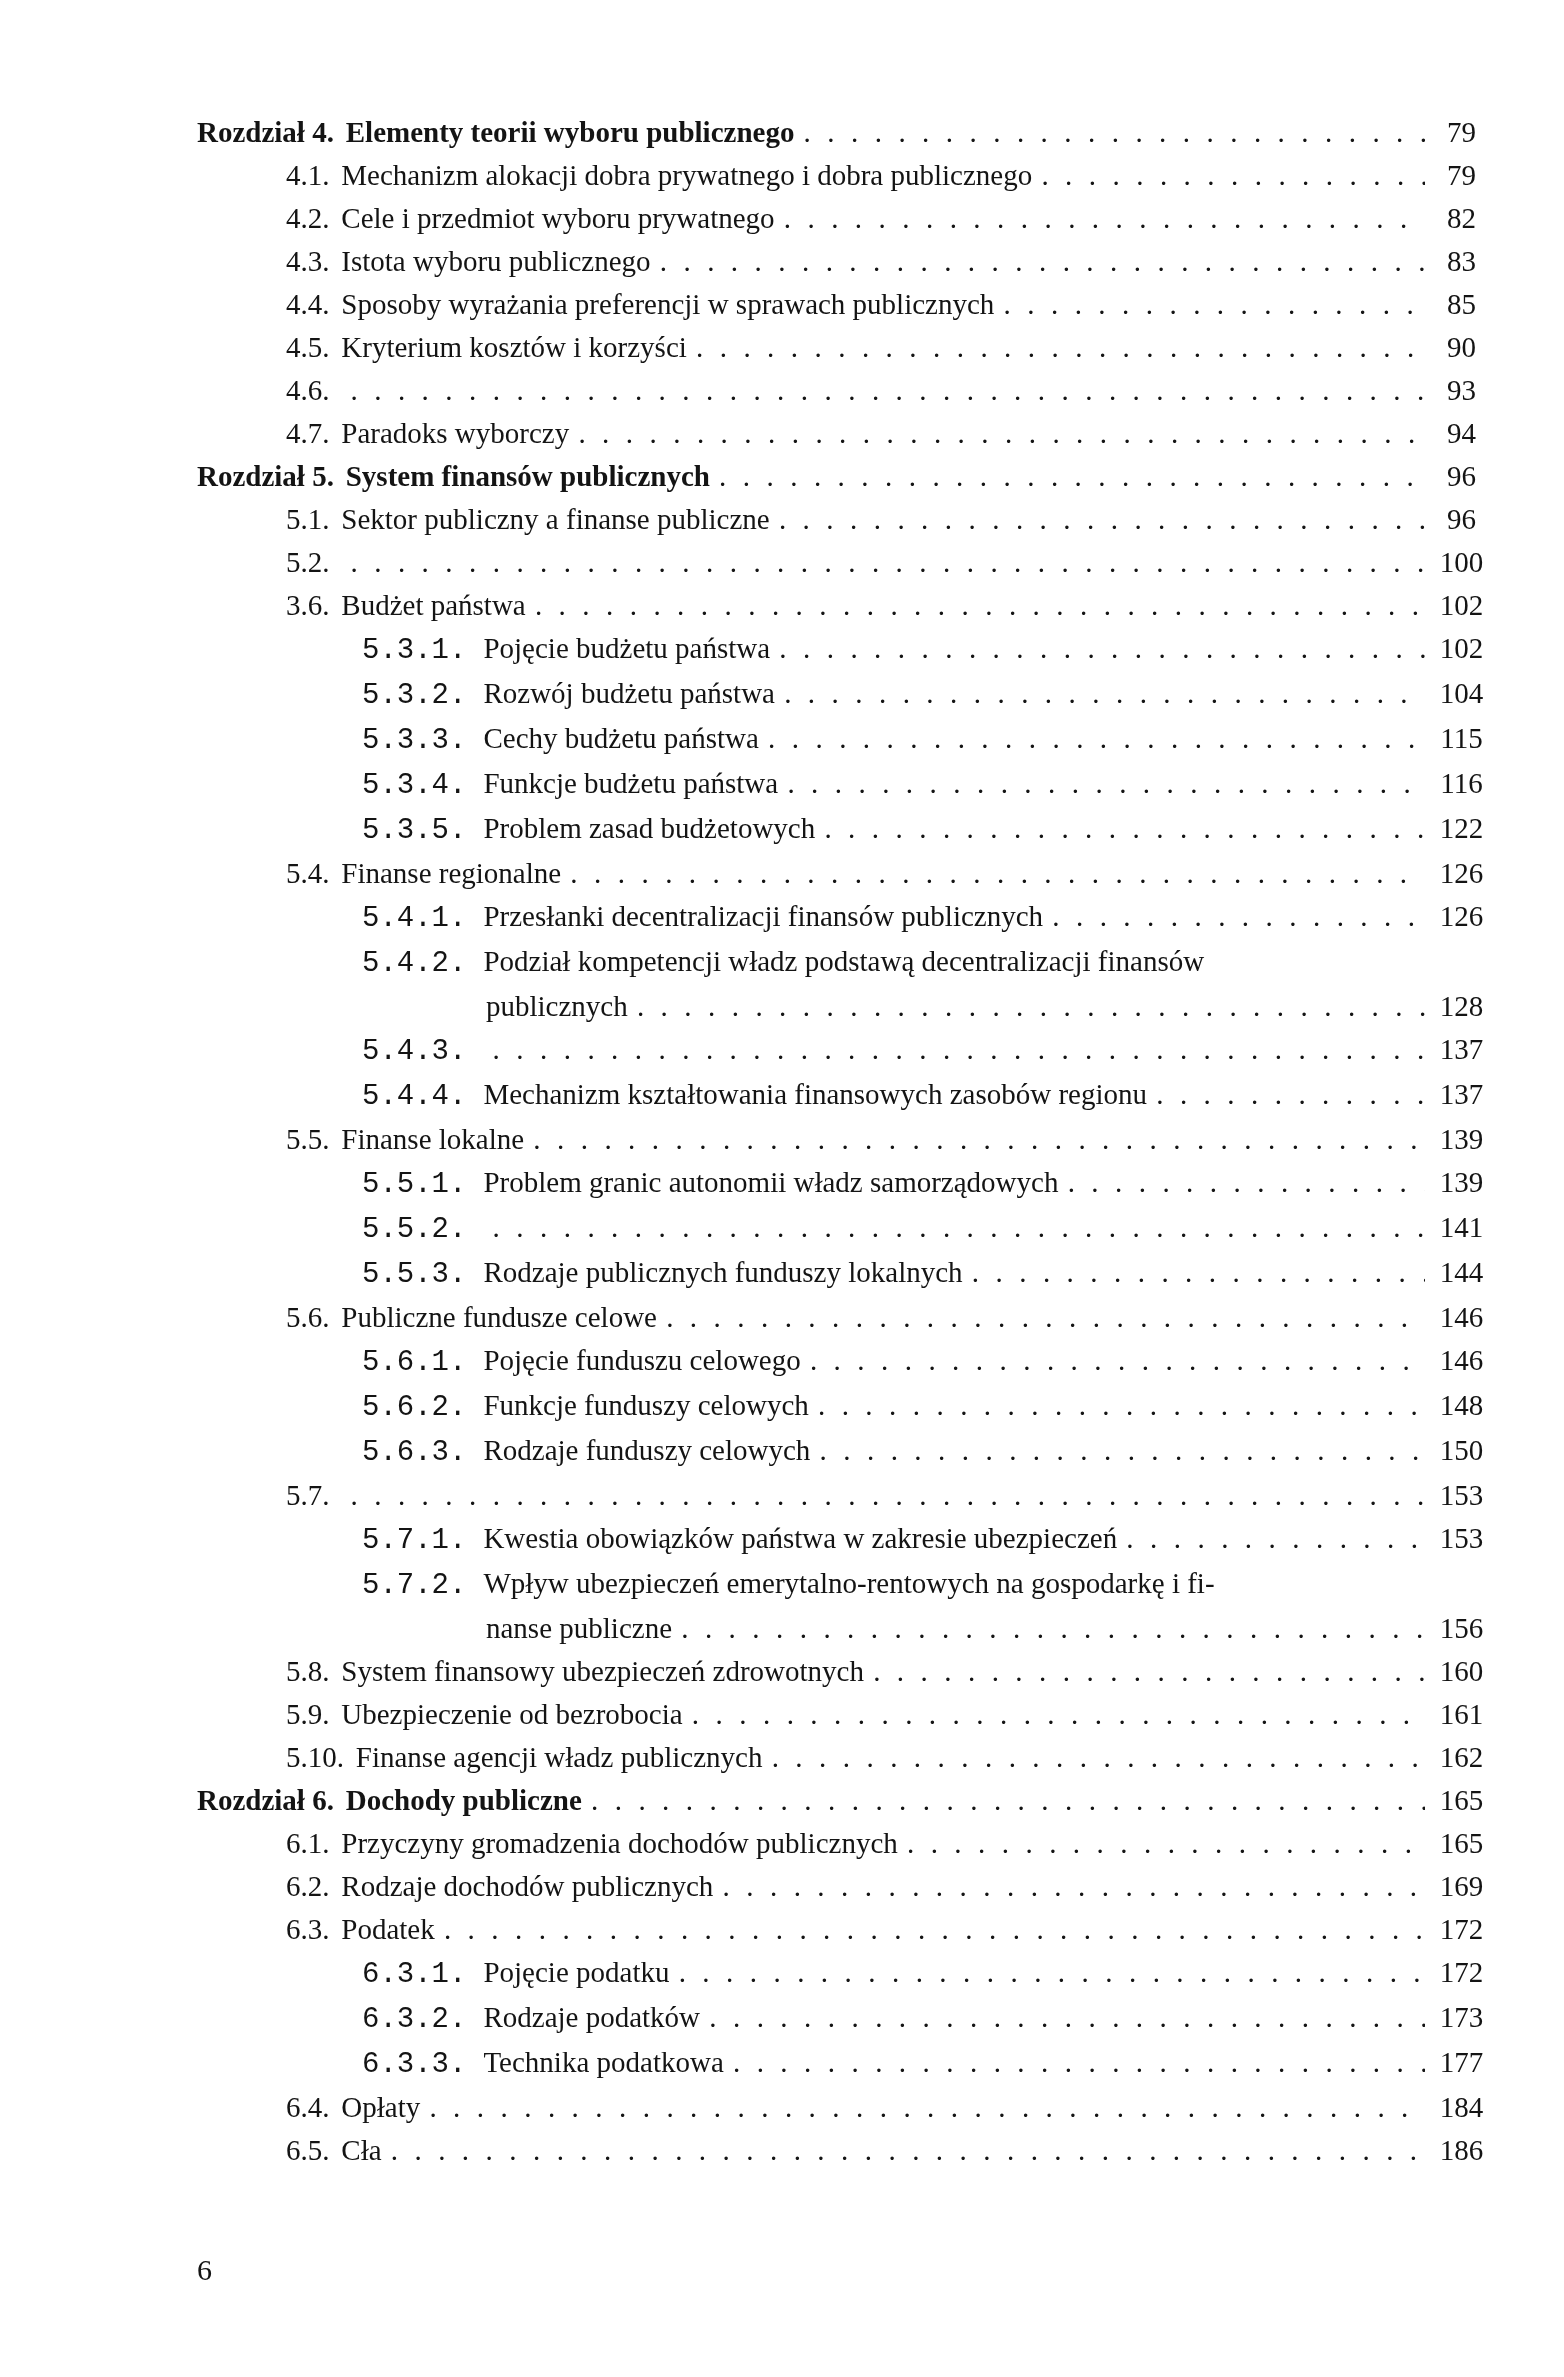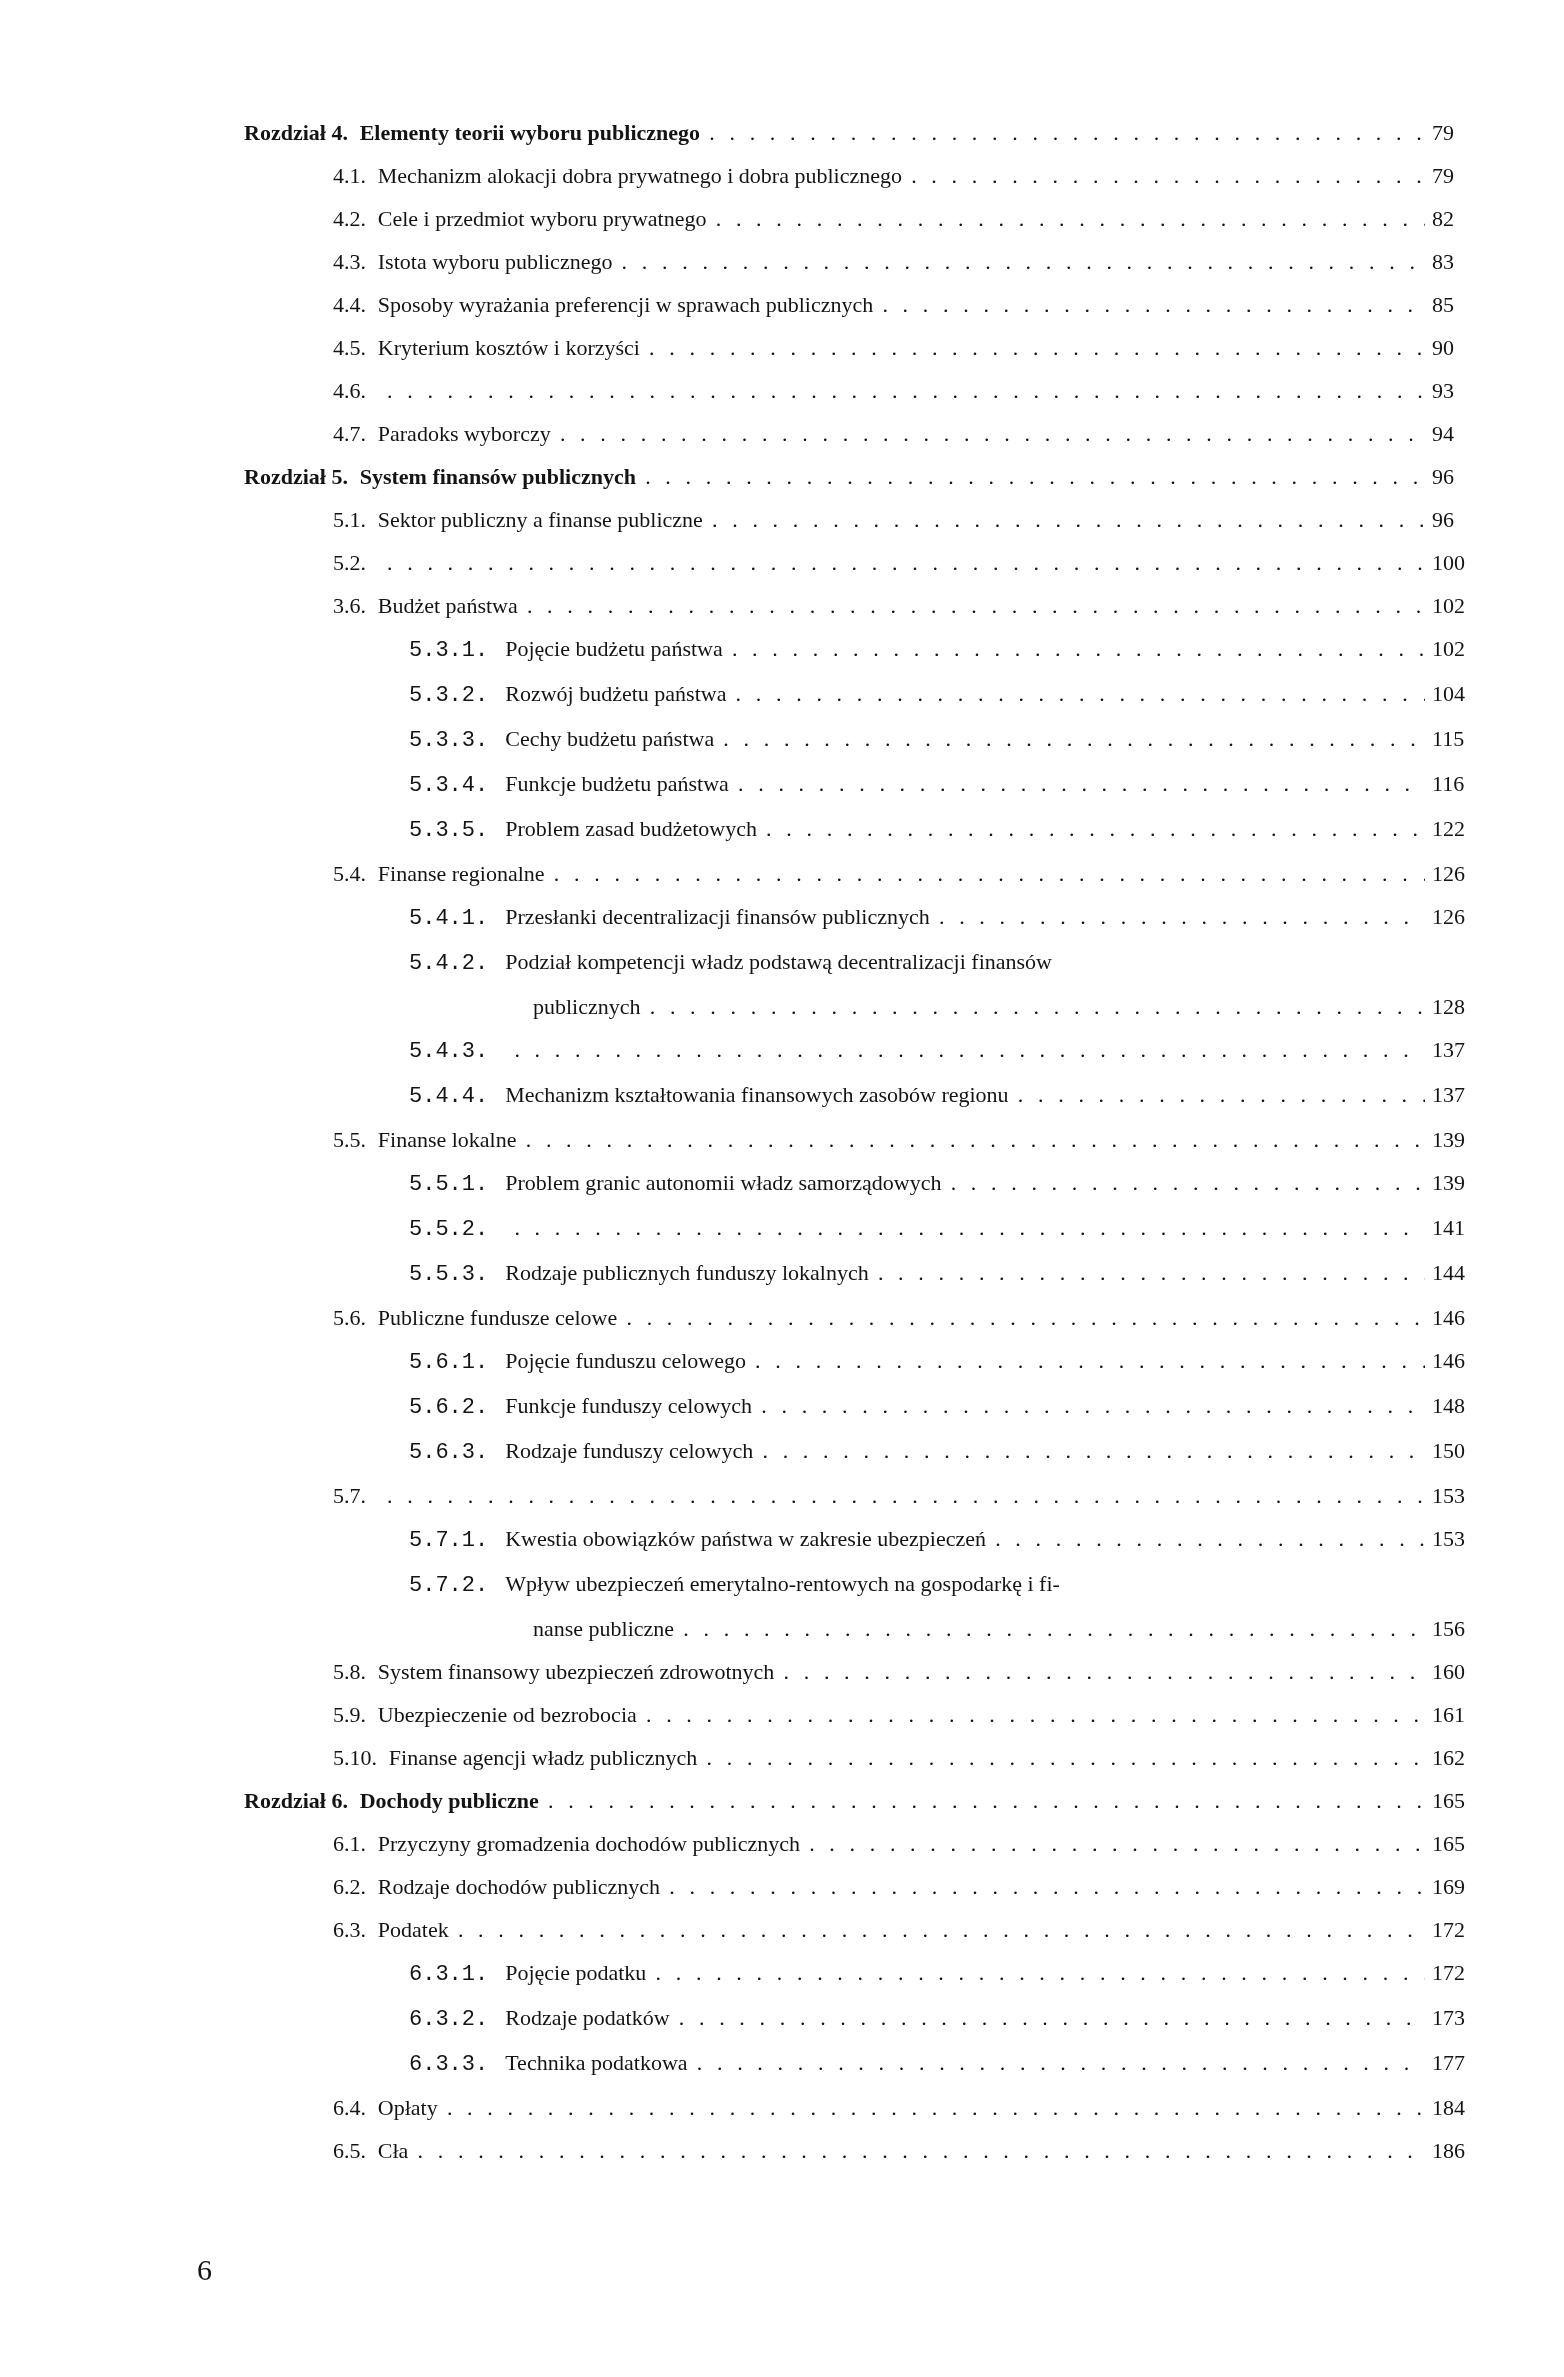--- a/index.html
+++ b/index.html
@@ -14,44 +14,43 @@
   }
   .page {
     position: absolute;
     inset: 0;
     padding: 111px 73px 0 197px;
   }
   .line {
     display: flex;
     align-items: baseline;
     line-height: 43px;
-    font-size: 22px;
+    font-size: 29px;
     white-space: nowrap;
-    margin-left: 47px;
   }
   .lvl0 { padding-left: 0; }
   .lvl1 { padding-left: 89px; }
   .lvl2 { padding-left: 165px; }
   .cont { padding-left: 289px; }
   .num  { margin-right: 11.8px; }
   .lvl2 .num { margin-right: 17px; font-family: Liberation Mono, monospace; }
   .bold .num, .bold .title { font-weight: bold; }
   .title { white-space: nowrap; }
   .dots {
     flex: 1 1 0;
     min-width: 26px;
     overflow: hidden;
     margin: 0 6.6px 0 9.2px;
     letter-spacing: 4.6px;
     color: #141414;
     font-weight: normal;
   }
   .pg {
     min-width: 59px;
-    text-align: left;
+    text-align: center;
     font-weight: normal;
   }
   .folio {
     position: absolute;
     left: 197px;
     top: 2250px;
     font-size: 30px;
     line-height: 39px;
   }
 </style>

